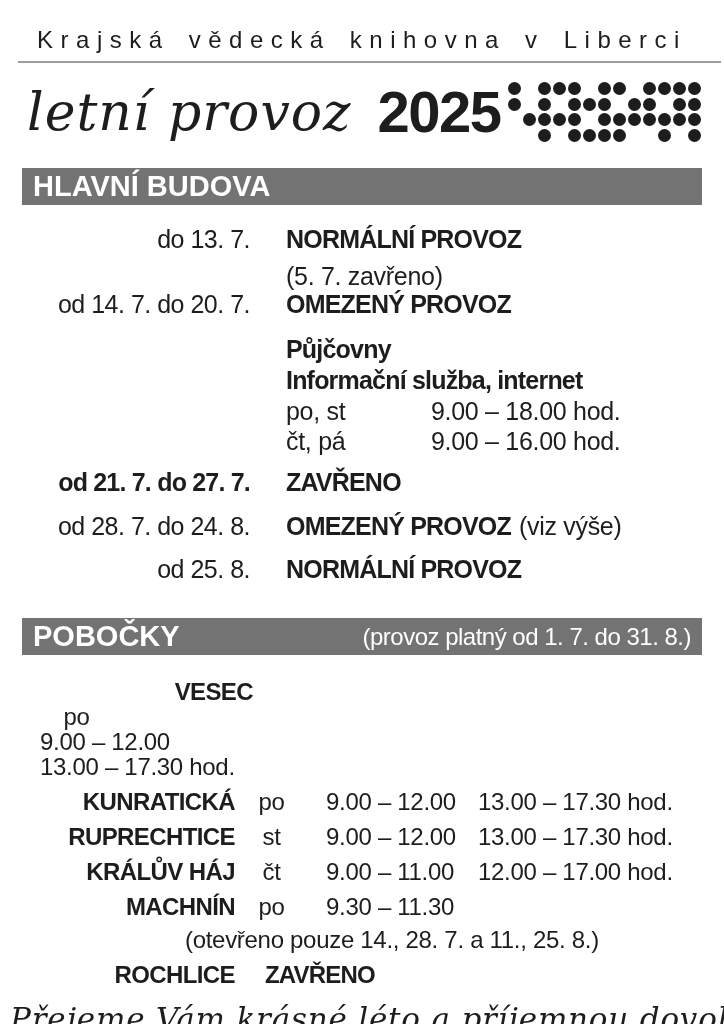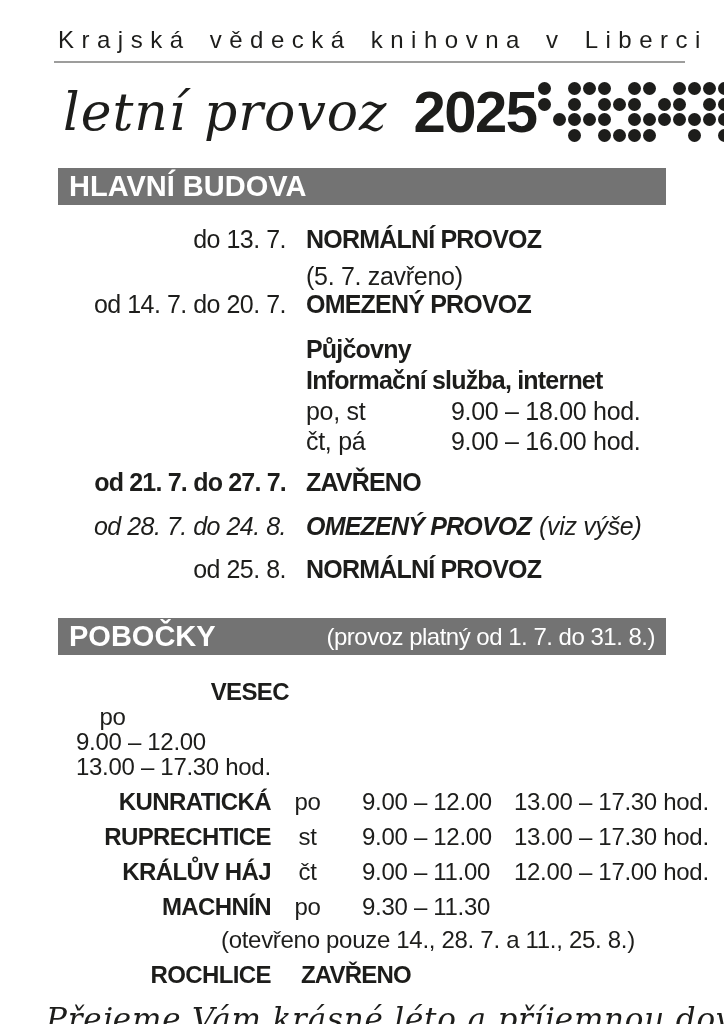--- a/index.html
+++ b/index.html
@@ -4,21 +4,21 @@
 <style>
   html, body { margin: 0; padding: 0; background: #ffffff; }
   .page {
     position: relative;
     width: 724px;
     height: 1024px;
     background: #ffffff;
     color: #1d1d1b;
     font-family: "Liberation Sans", sans-serif;
     box-sizing: border-box;
-    padding: 0 58px;
+    padding: 0 22px;
     overflow: hidden;
     letter-spacing: -0.3px;
   }
 
   
   .lib-name {
     margin-top: 25px;
     text-align: center;
     font-size: 24px;
     font-weight: 400;
@@ -79,28 +79,29 @@
   .bar-branches { margin-top: 36px; }
   .bar-title { font-size: 29px; font-weight: 700; letter-spacing: 0; }
   .bar-note  { margin-left: auto; font-size: 24px; font-weight: 400; letter-spacing: -0.5px; }
 
   
   .m-row {
     display: flex;
     font-size: 25px;
     line-height: 25px;
     align-items: flex-start;
+    gap: 16px;
   }
   .date-col { width: 228px; text-align: right; flex: none; letter-spacing: -0.5px; }
   .status-col { margin-left: 20px; white-space: nowrap; }
   .bold { font-weight: 700; letter-spacing: -0.8px; }
   .mixed-note { font-weight: 400; letter-spacing: -0.3px; margin-left: 8px; margin-top: 36px; }
   .h-day { display: inline-block; width: 145px; }
   .mt-22 { margin-top: 22px; } .mt-20 { margin-top: 20px; }
-  .mt-19 { margin-top: 19px; font-style: italic; } .mt-18 { margin-top: 18px; }
+  .mt-19 { margin-top: 19px; } .mt-18 { margin-top: 18px; }
   .mt-16 { margin-top: 16px; } .mt-12 { margin-top: 12px; }
   .mt-6  { margin-top: 6px; }  .mt-5  { margin-top: 5px; }
   .mt-3  { margin-top: 3px; }
 
   
   .b-row {
     display: flex;
     font-size: 24px;
     line-height: 25px;
     align-items: baseline;

